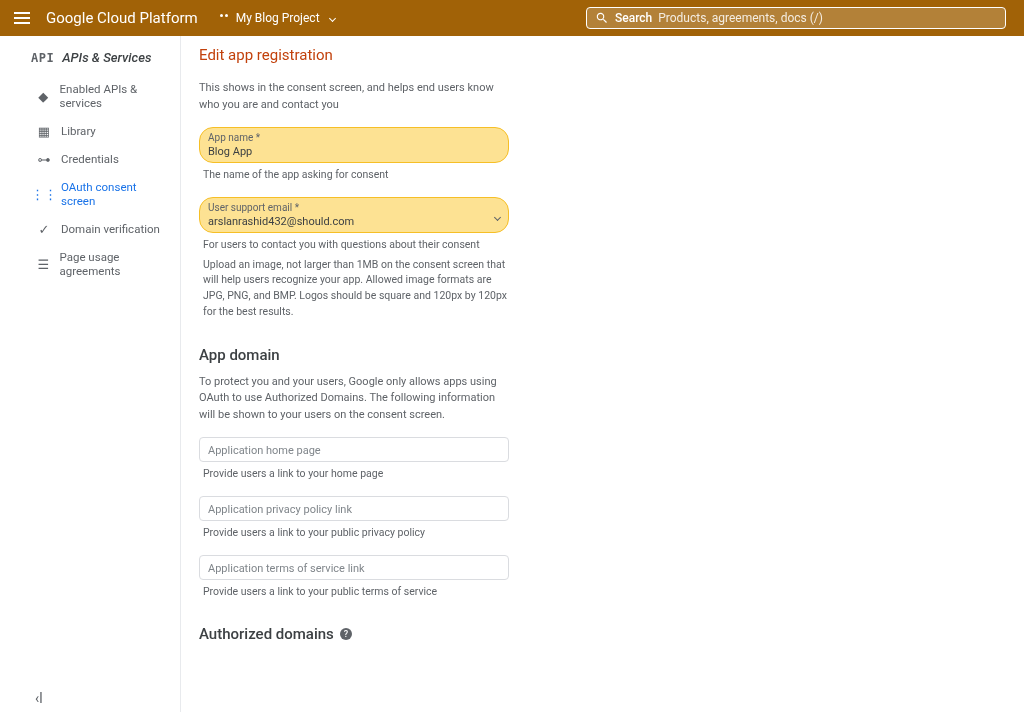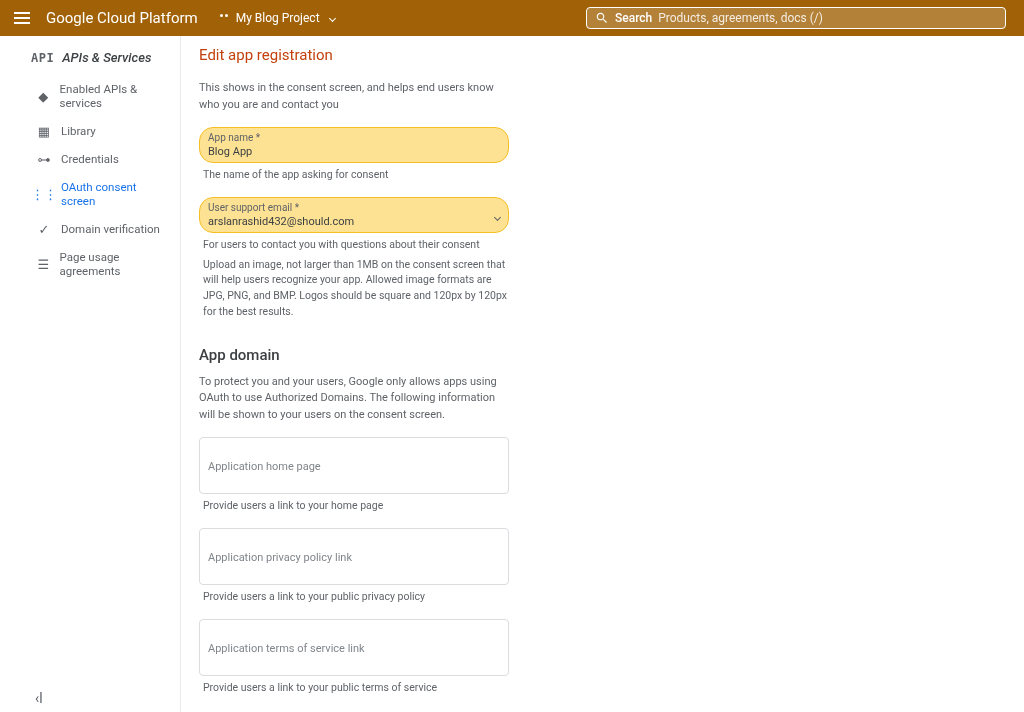--- a/index.html
+++ b/index.html
@@ -40,21 +40,21 @@
   
   .highlight-field { background: #fde293; border: 1px solid #f6bf26; border-radius: 14px; padding: 4px 8px 4px 8px; position: relative; margin-top: 14px; }
   .highlight-field .label { font-size: 10px; color: #5f6368; display:block; }
   .highlight-field .value { font-size: 11px; color: #3c4043; display:block; margin-top:2px; }
   .highlight-field .dropdown-chevron { position:absolute; right:8px; top:50%; transform:translateY(-50%); border: solid #5f6368; border-width: 0 1.5px 1.5px 0; padding:2px; transform: rotate(45deg); }
   
   .plain-field { border: 1px solid #dadce0; border-radius: 4px; padding: 7px 8px; display:flex; align-items:center; justify-content:space-between; margin-top: 14px; }
   .plain-field .placeholder { color:#80868b; font-size:11px; }
   .plain-field .browse { color:#1a73e8; font-size:11px; font-weight:500; cursor:pointer; }
   
-  .plain-input { border:1px solid #dadce0; border-radius:4px; padding:20px 8px; margin-top:14px; }
+  .plain-input { border:1px solid #dadce0; border-radius:4px; padding:4px 8px; margin-top:14px; }
   .plain-input .placeholder { color:#80868b; font-size:11px; }
   
   .hint { font-size:10.5px; color:#5f6368; margin-top:4px; line-height:1.5; padding-left:4px; }
   
   .section-h { font-size: 15px; color:#3c4043; font-weight:500; margin-top:26px; margin-bottom:10px; display:flex; align-items:center; gap:6px; }
   .help-q { width:12px; height:12px; border-radius:50%; background:#5f6368; color:#fff; font-size:9px; display:inline-flex; align-items:center; justify-content:center; cursor:default; }
 </style>
 </head>
 <body>
 

